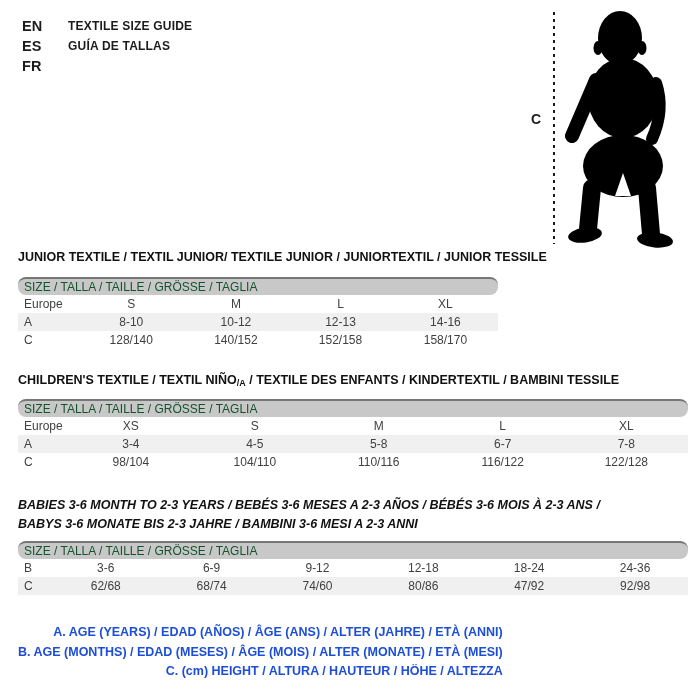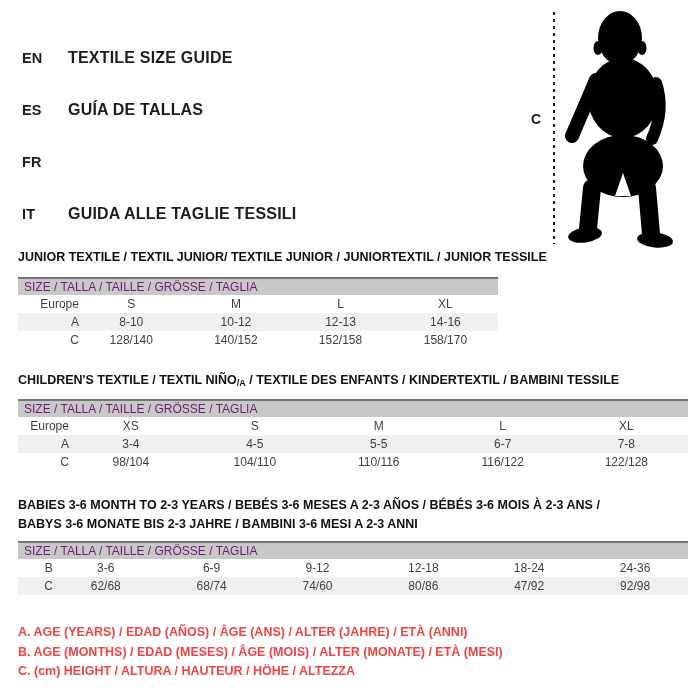--- a/index.html
+++ b/index.html
@@ -3,68 +3,64 @@
 <meta charset="utf-8">
 <style>
   html,body { margin:0; padding:0; }
   body {
     width:700px; height:700px; position:relative; overflow:hidden;
     background:#ffffff; font-family:"Liberation Sans", sans-serif;
     color:#1c1c1c; -webkit-font-smoothing:antialiased;
   }
   
   .lang-list { position:absolute; left:22px; top:16px; }
-  .lang-row { display:flex; height:20px; align-items:center;margin-top:32px; }
+  .lang-row { display:flex; height:20px; align-items:center; }
   .lang-code { width:46px; font-weight:bold; font-size:14.5px; letter-spacing:.2px; }
-  .lang-title { font-weight:bold; font-size:16px; letter-spacing:.2px; }
+  .lang-title { font-weight:bold; font-size:12px; letter-spacing:.2px; }
   
   .fig-label { position:absolute; left:531px; top:111px; font-weight:bold; font-size:14px; }
   .dash-line {
     position:absolute; left:553px; top:12px; width:2px; height:232px;
     background:repeating-linear-gradient(to bottom,#1a1a1a 0 3px,transparent 3px 7px);
   }
   .silhouette { position:absolute; left:563px; top:8px; width:112px; height:240px; }
   
   .sec-title { position:absolute; left:18px; font-weight:bold; font-size:12.5px; color:#111; white-space:nowrap; }
   .sec-title .subA { font-size:9px; vertical-align:-2px; }
-  .two-line { line-height:19px; }
+  .two-line { line-height:19px;font-style:italic; }
   .tablewrap { position:absolute; left:18px; }
   .size-bar {
     height:16px; background:#c8c8c8; border-top:2px solid #767676;
-    font-size:12px; color:#701a75; line-height:16px; padding-left:6px;
+    font-size:12px; color:#14532d; line-height:16px; padding-left:6px;border-radius:8px;
   }
   table { width:100%; border-collapse:collapse; table-layout:fixed; }
   td { height:18px; font-size:12px; color:#414141; text-align:center; padding:0; white-space:nowrap; }
-  td.lbl { text-align:right; padding-left:6px; }
+  td.lbl { text-align:left; padding-left:6px; }
   tr.alt { background:#f0f0f0; }
   .t1 { width:480px; top:277px; }
   .t2 { width:670px; top:399px; }
   .t3 { width:670px; top:541px; }
   
   .footnotes { position:absolute; left:18px; top:623px; }
-  .footnote { font-weight:bold; font-size:12.5px; line-height:19.5px; color:#ef4444; white-space:nowrap; }
+  .footnote { font-weight:bold; font-size:12.5px; line-height:19.5px; color:#1d4ed8; white-space:nowrap;text-align:right; }
 </style>
 </head>
 <body>
 
 <div class="lang-list">
   <div class="lang-row">
     <span class="lang-code">EN</span>
     <span class="lang-title">TEXTILE SIZE GUIDE</span>
   </div>
   <div class="lang-row">
     <span class="lang-code">ES</span>
     <span class="lang-title">GUÍA DE TALLAS</span>
   </div>
   <div class="lang-row">
     <span class="lang-code">FR</span>
-  </div>
-  <div class="lang-row">
-    <span class="lang-code">IT</span>
-    <span class="lang-title">GUIDA ALLE TAGLIE TESSILI</span>
   </div>
 </div>
 
 <div class="fig-label">C</div>
 <div class="dash-line"></div>
 <svg class="silhouette" viewBox="0 0 110 240" xmlns="http://www.w3.org/2000/svg">
   <g fill="#000000">
     <ellipse cx="56" cy="30" rx="22" ry="27"></ellipse>
     <ellipse cx="34" cy="40" rx="4.5" ry="7"></ellipse>
     <ellipse cx="78" cy="40" rx="4.5" ry="7"></ellipse>
@@ -136,21 +132,21 @@
       <td>XS</td>
       <td>S</td>
       <td>M</td>
       <td>L</td>
       <td>XL</td>
     </tr>
     <tr class="alt">
       <td class="lbl">A</td>
       <td>3-4</td>
       <td>4-5</td>
-      <td>5-5</td>
+      <td>5-8</td>
       <td>6-7</td>
       <td>7-8</td>
     </tr>
     <tr>
       <td class="lbl">C</td>
       <td>98/104</td>
       <td>104/110</td>
       <td>110/116</td>
       <td>116/122</td>
       <td>122/128</td>

